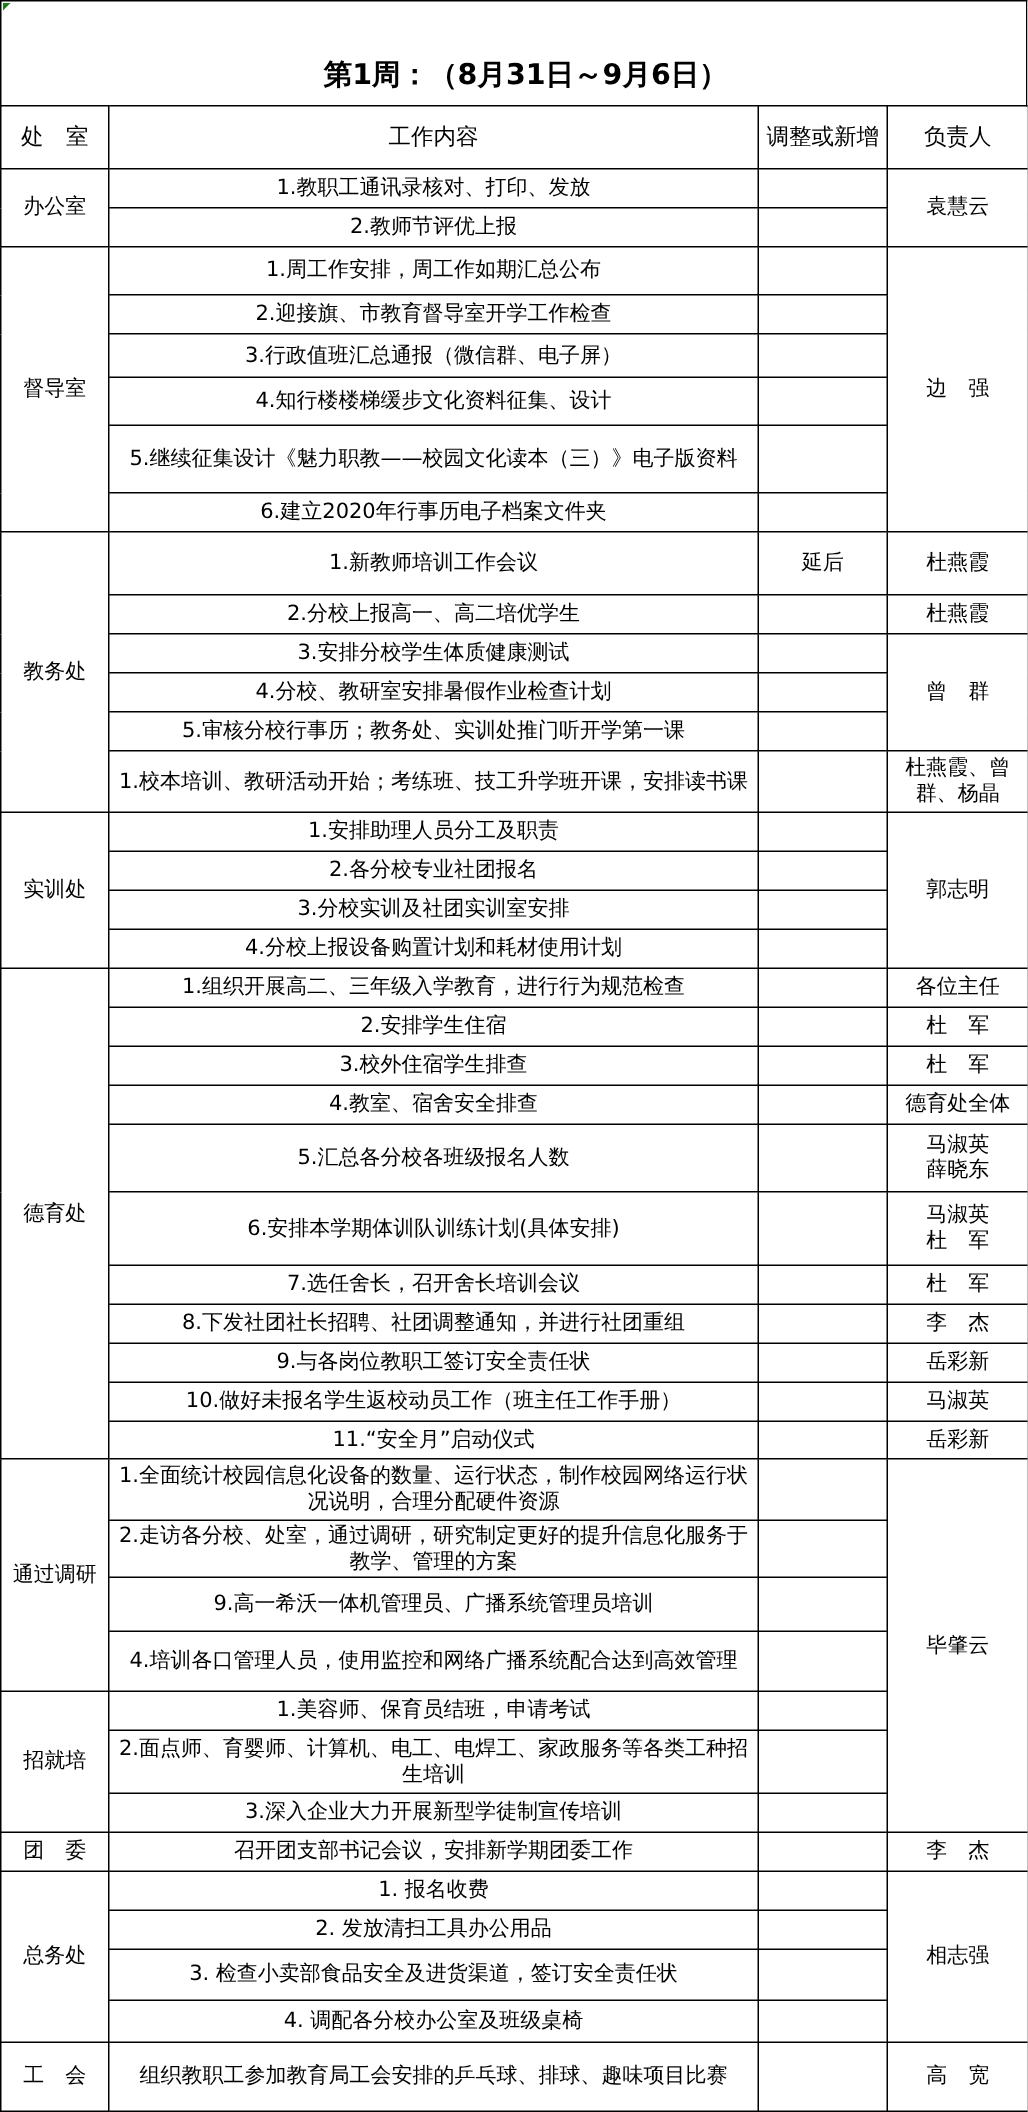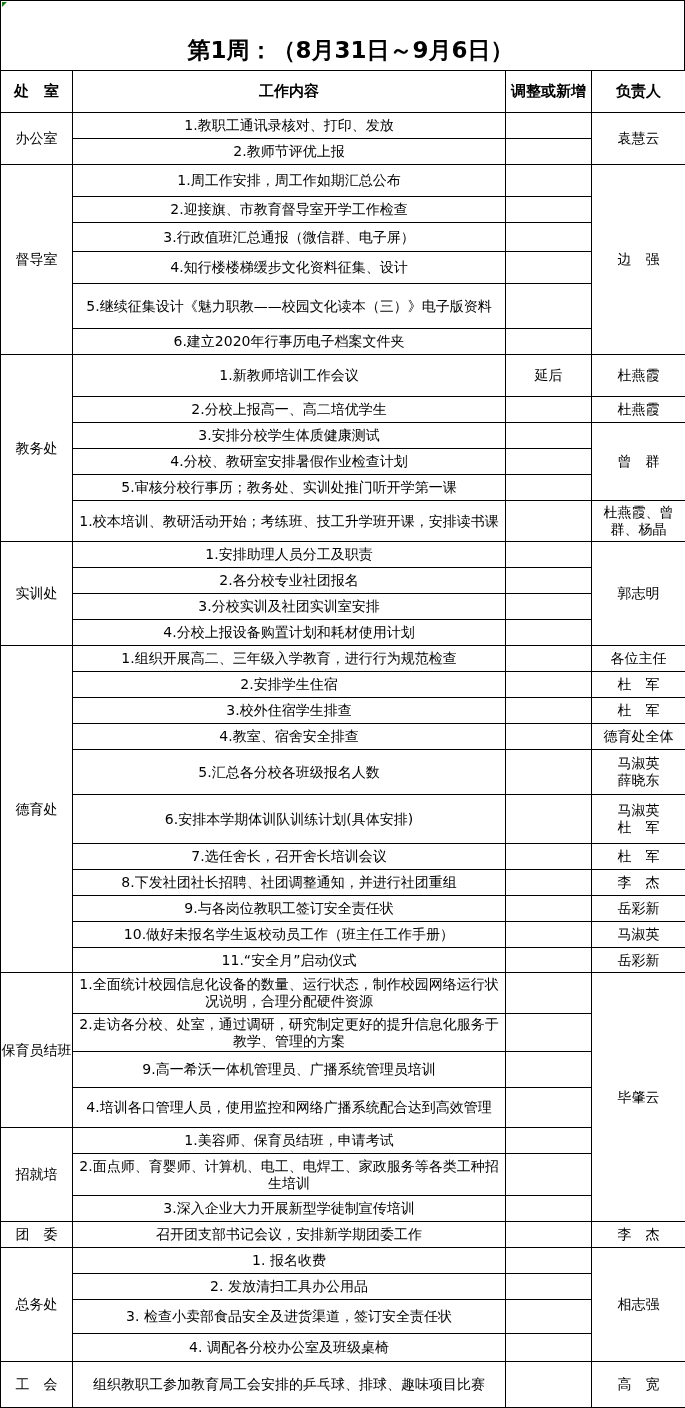--- a/index.html
+++ b/index.html
@@ -1,24 +1,24 @@
 <!DOCTYPE html>
 <html><head>
 <meta charset="utf-8">
 <style>
   html, body { margin:0; padding:0; background:#ffffff; }
   body { width:685px; height:1408px; overflow:hidden; font-family:"DejaVu Sans", "Liberation Sans", sans-serif; color:#000; }
   .sheet { position:relative; width:685px; height:1408px; }
   .title-block { position:absolute; left:0; top:0; width:683px; height:70px; border:1px solid #000; border-bottom:none; text-align:center; }
   .corner-mark { position:absolute; left:1px; top:1px; width:0; height:0; border-top:5px solid #1a7f1a; border-right:5px solid transparent; }
   .title-line1 { position:absolute; left:0; right:0; top:10px; font-size:19px; font-weight:bold; line-height:24px; }
-  .title-line2 { position:absolute; left:16px; right:0; top:37px; font-size:23px; font-weight:bold; line-height:24px; }
+  .title-line2 { position:absolute; left:16px; right:0; top:37px; font-size:19px; font-weight:bold; line-height:24px; }
   table.sched { position:absolute; left:0; top:70px; border-collapse:collapse; table-layout:fixed; width:685px; }
   table.sched td, table.sched th { border:1.5px solid #000; padding:0; font-size:14px; line-height:17px; overflow:hidden; }
-  table.sched th { font-weight:bold; font-size:15px; text-align:center; }
+  table.sched th { font-weight:normal; font-size:15px; text-align:center; }
   td.dept { text-align:center;margin-left:16px; }
   td.task { text-align:center; padding-left:2px; padding-right:4px; }
   td.adj { text-align:center; }
   td.owner { text-align:center; white-space:pre-line; }
 </style>
 </head>
 <body>
 
 <div class="sheet">
   <div class="title-block">
@@ -182,21 +182,21 @@
       <td class="adj"></td>
       <td class="owner">马淑英</td>
     </tr>
     <tr style="height:25px">
       <td class="task">11.“安全月”启动仪式</td>
       <td class="adj"></td>
       <td class="owner">岳彩新</td>
     </tr>
 
     <tr style="height:41px">
-      <td class="dept" rowspan="4">保育员结班</td>
+      <td class="dept" rowspan="4">通过调研</td>
       <td class="task">1.全面统计校园信息化设备的数量、运行状态，制作校园网络运行状况说明，合理分配硬件资源</td>
       <td class="adj"></td>
       <td class="owner" rowspan="7">毕肇云</td>
     </tr>
     <tr style="height:38px">
       <td class="task">2.走访各分校、处室，通过调研，研究制定更好的提升信息化服务于教学、管理的方案</td>
       <td class="adj"></td>
     </tr>
     <tr style="height:36px">
       <td class="task">9.高一希沃一体机管理员、广播系统管理员培训</td>

